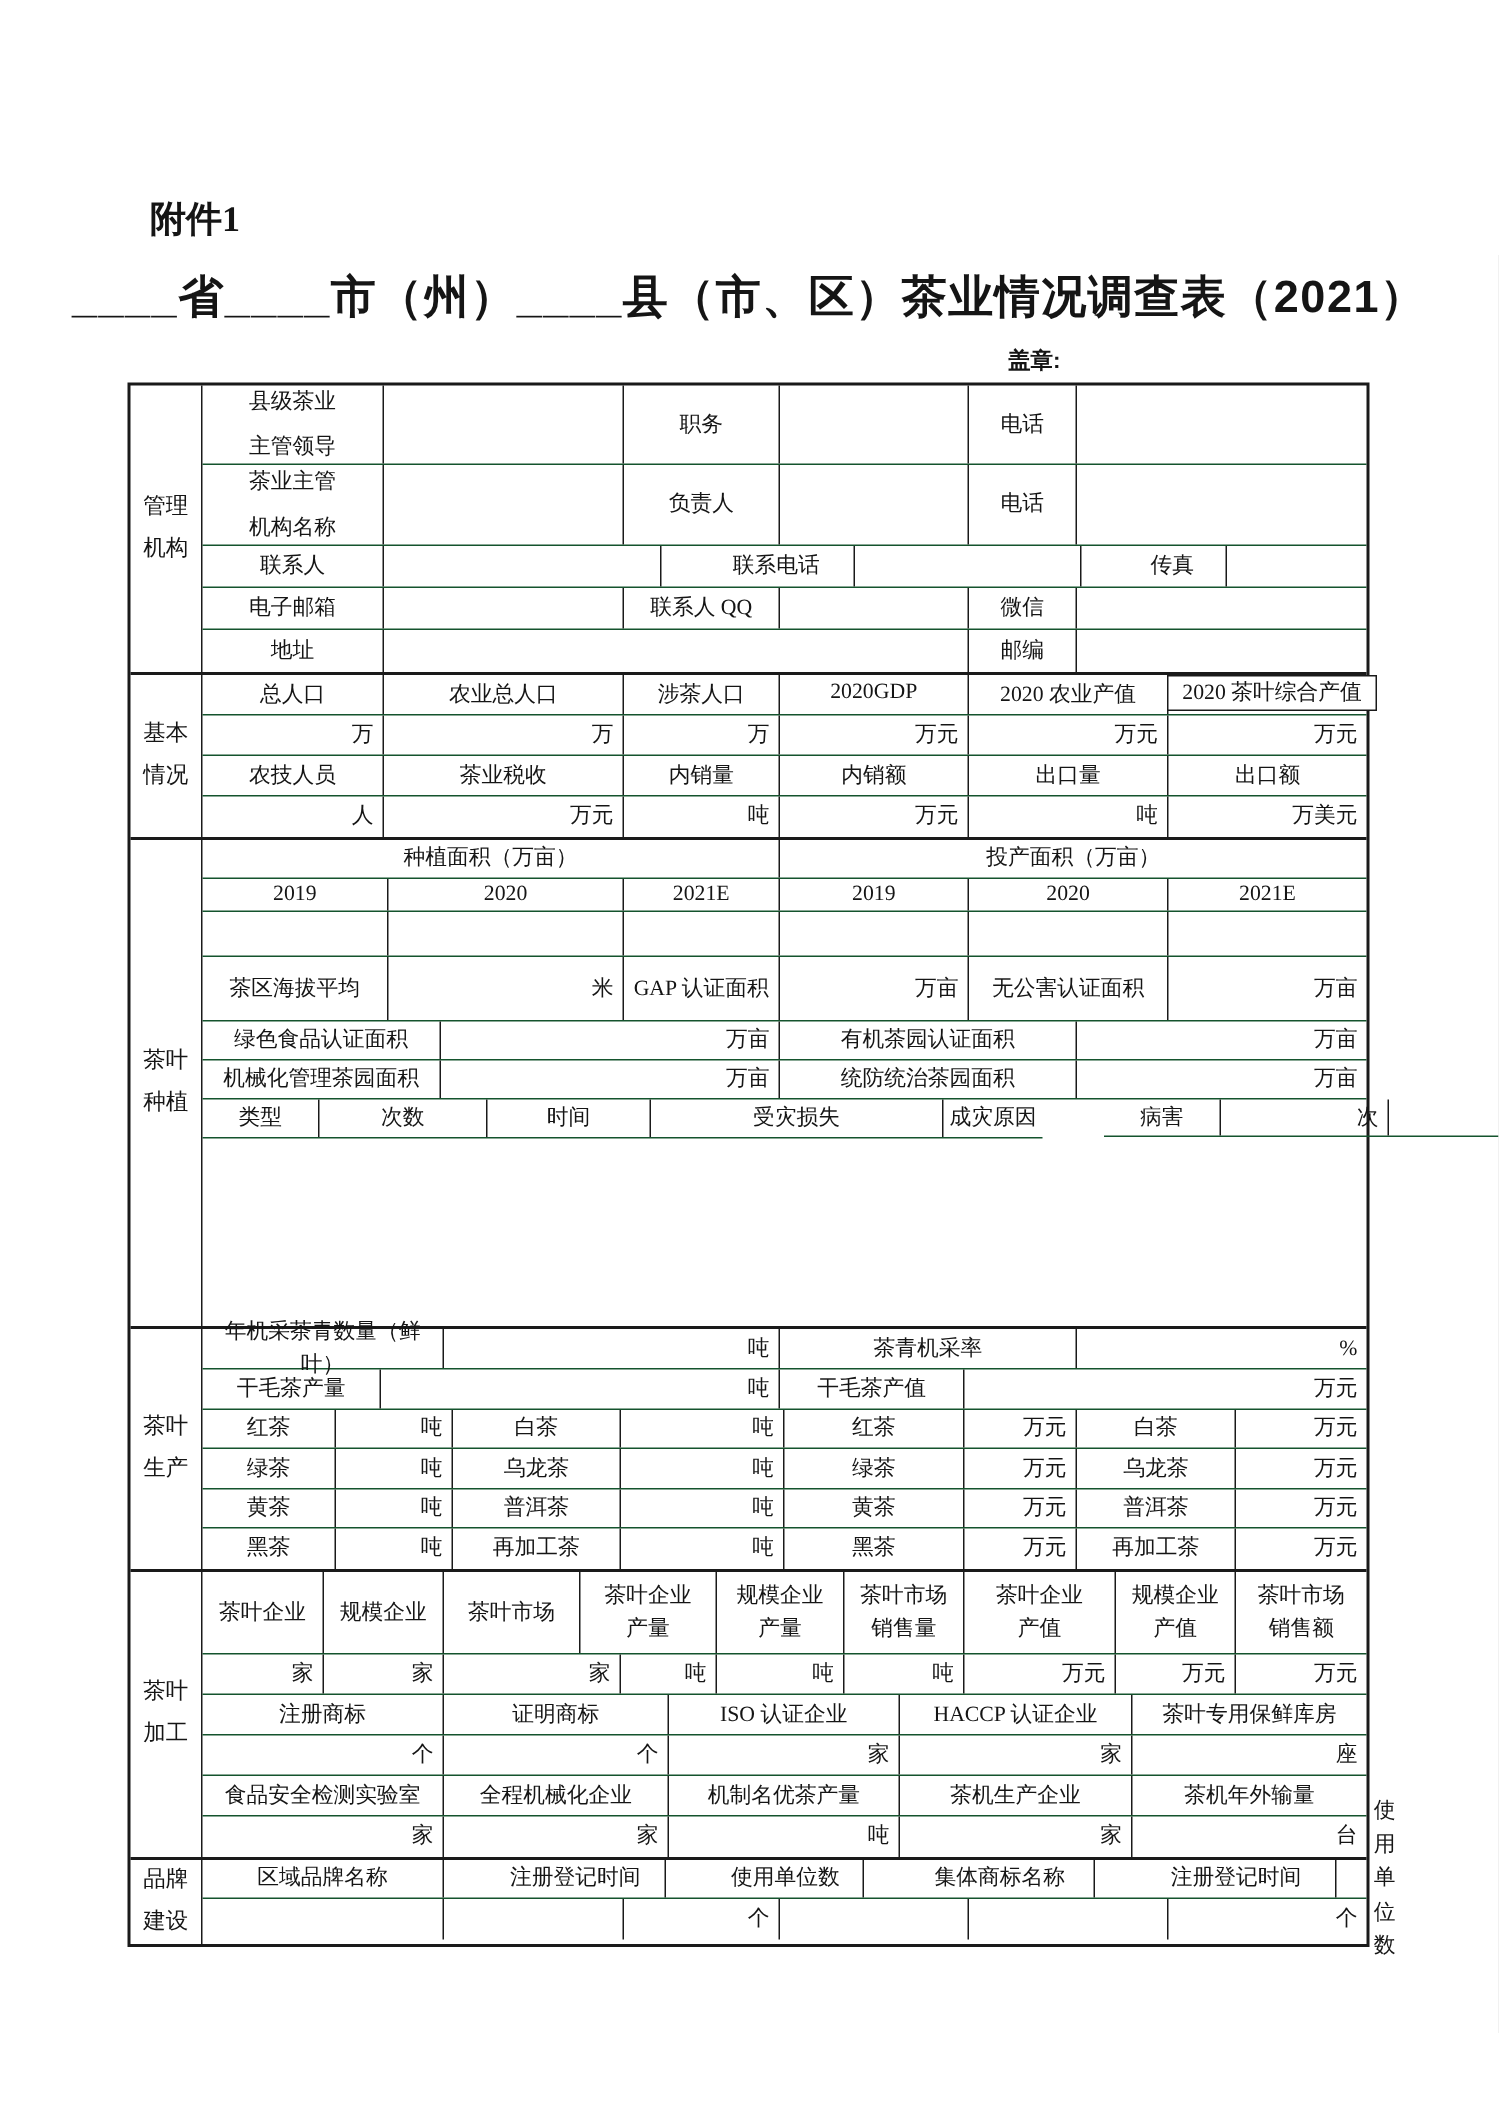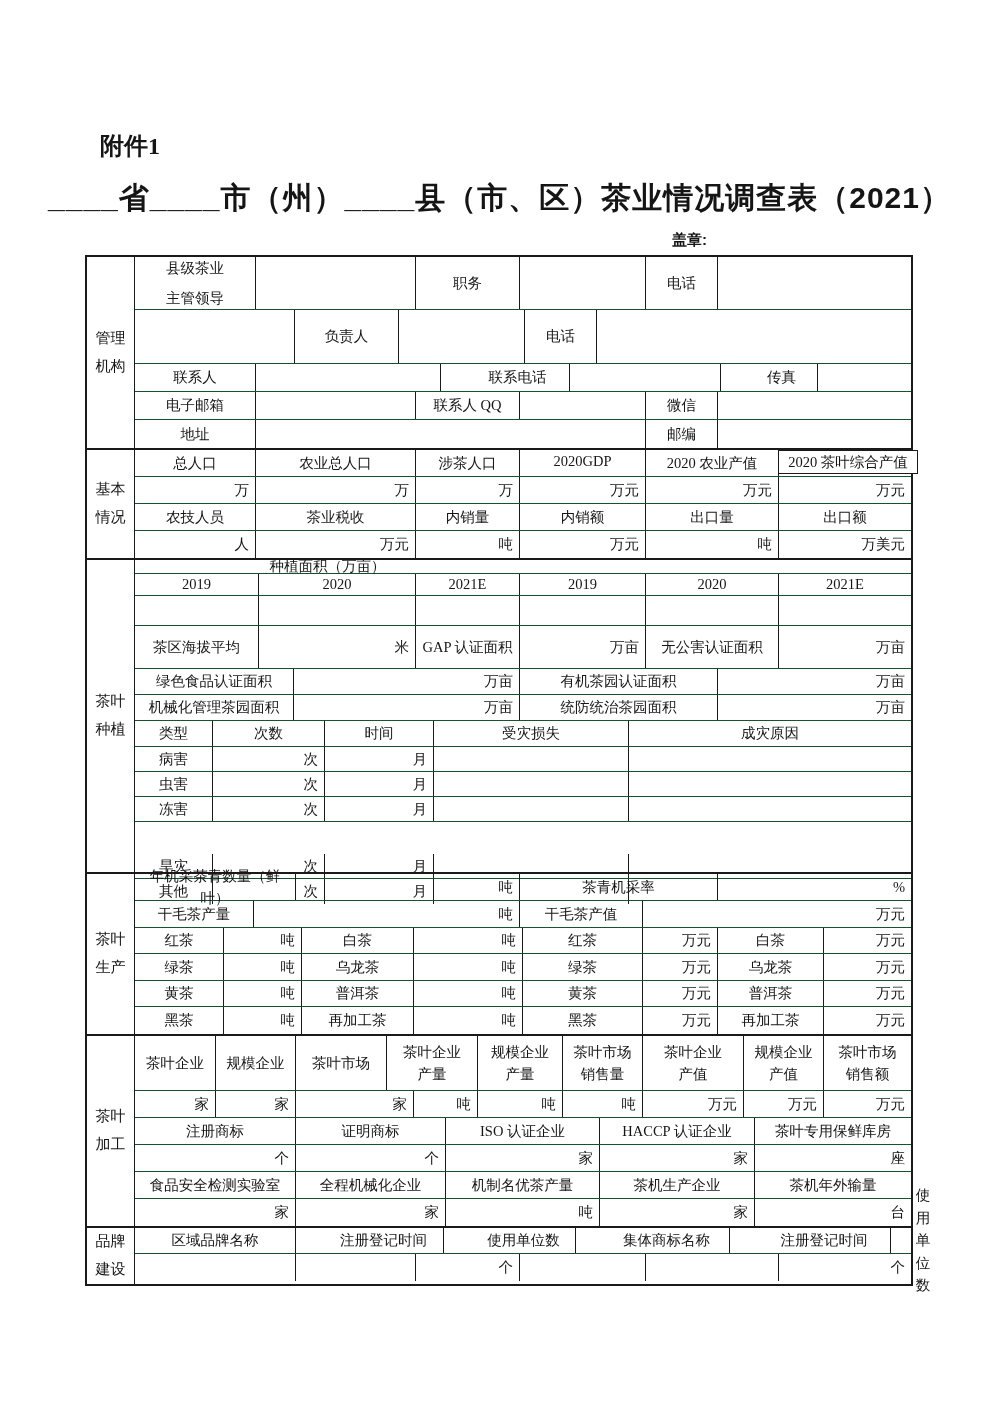--- a/index.html
+++ b/index.html
@@ -14,21 +14,21 @@
   #survey-table{position:absolute;left:85px;top:255px;width:828px;border:2px solid #1a1a1a;
                 box-sizing:border-box;background:#fff;}
   .section{display:flex;border-bottom:2px solid #1a1a1a;}
   .section:last-child{border-bottom:none;}
   .seclabel{flex:0 0 48px;border-right:1px solid #1a1a1a;display:flex;align-items:center;
             justify-content:center;text-align:left;white-space:pre-line;font-size:15px;
             line-height:1.85;box-sizing:border-box;}
   .secbody{flex:1 1 0%;display:flex;flex-direction:column;min-width:0;}
   .row{display:flex;box-sizing:border-box;border-bottom:1px solid #14532d;flex:0 0 auto;min-width:0;}
   .secbody > .row:last-child{border-bottom:none;}
-  .subcol{flex:1 1 0%;display:flex;flex-direction:column;min-width:0;}
+  .subcol{flex:1 1 0%;display:flex;flex-direction:row;min-width:0;gap:41px;}
   .subcol > .row:last-child{border-bottom:none;}
   .cell{box-sizing:border-box;border-right:1px solid #1a1a1a;display:flex;align-items:center;
         justify-content:center;text-align:center;white-space:pre-line;font-size:14.5px;
         line-height:1.55;padding:0 4px;min-width:0;overflow:visible;}
   .row > .cell:last-child, .row > .subcol + .cell:last-child{border-right:none;}
   .row > *:last-child{border-right:none;}
   .cell.ar{justify-content:flex-end;text-align:right;padding-right:6px;}
   .cell.vt{align-items:flex-start;}
   .cell.pop{position:relative;border-right:none;}
   .popbox{position:absolute;left:-1px;top:0;bottom:2px;right:-7px;border:1px solid #1a1a1a;
@@ -50,20 +50,22 @@
           <div class="row" style="height: 53px;">
             <div class="cell" style="flex: 0 0 121px; line-height: 2.1;">县级茶业
 主管领导</div>
             <div class="cell" style="flex: 0 0 160px;"></div>
             <div class="cell" style="flex: 0 0 104px;">职务</div>
             <div class="cell" style="flex: 0 0 126px;"></div>
             <div class="cell" style="flex: 0 0 72px;">电话</div>
             <div class="cell" style="flex: 1 1 0%;"></div>
           </div>
           <div class="row" style="height: 54px;">
+            <div class="cell" style="flex: 0 0 121px; line-height: 2.1;">茶业主管
+机构名称</div>
             <div class="cell" style="flex: 0 0 160px;"></div>
             <div class="cell" style="flex: 0 0 104px;">负责人</div>
             <div class="cell" style="flex: 0 0 126px;"></div>
             <div class="cell" style="flex: 0 0 72px;">电话</div>
             <div class="cell" style="flex: 1 1 0%;"></div>
           </div>
           <div class="row" style="height: 28px; gap: 25px;">
             <div class="cell" style="flex: 0 0 121px;">联系人</div>
             <div class="cell" style="flex: 0 0 160px;"></div>
             <div class="cell" style="flex: 0 0 104px;">联系电话</div>
@@ -122,22 +124,23 @@
             <div class="cell ar" style="flex: 0 0 126px;">万元</div>
             <div class="cell ar" style="flex: 0 0 133px;">吨</div>
             <div class="cell ar" style="flex: 1 1 0%;">万美元</div>
           </div>
         </div>
       </div>
       <div class="section">
         <div class="seclabel">茶叶
 种植</div>
         <div class="secbody">
-          <div class="row" style="height: 14px;">
+          <div class="row" style="height: 26px;">
             <div class="cell" style="flex: 0 0 385px;">种植面积（万亩）</div>
+            <div class="cell" style="flex: 1 1 0%;">投产面积（万亩）</div>
           </div>
           <div class="row" style="height: 22px;">
             <div class="cell" style="flex: 0 0 124px;">2019</div>
             <div class="cell" style="flex: 0 0 157px;">2020</div>
             <div class="cell" style="flex: 0 0 104px;">2021E</div>
             <div class="cell" style="flex: 0 0 126px;">2019</div>
             <div class="cell" style="flex: 0 0 133px;">2020</div>
             <div class="cell" style="flex: 1 1 0%;">2021E</div>
           </div>
           <div class="row" style="height: 30px;">

